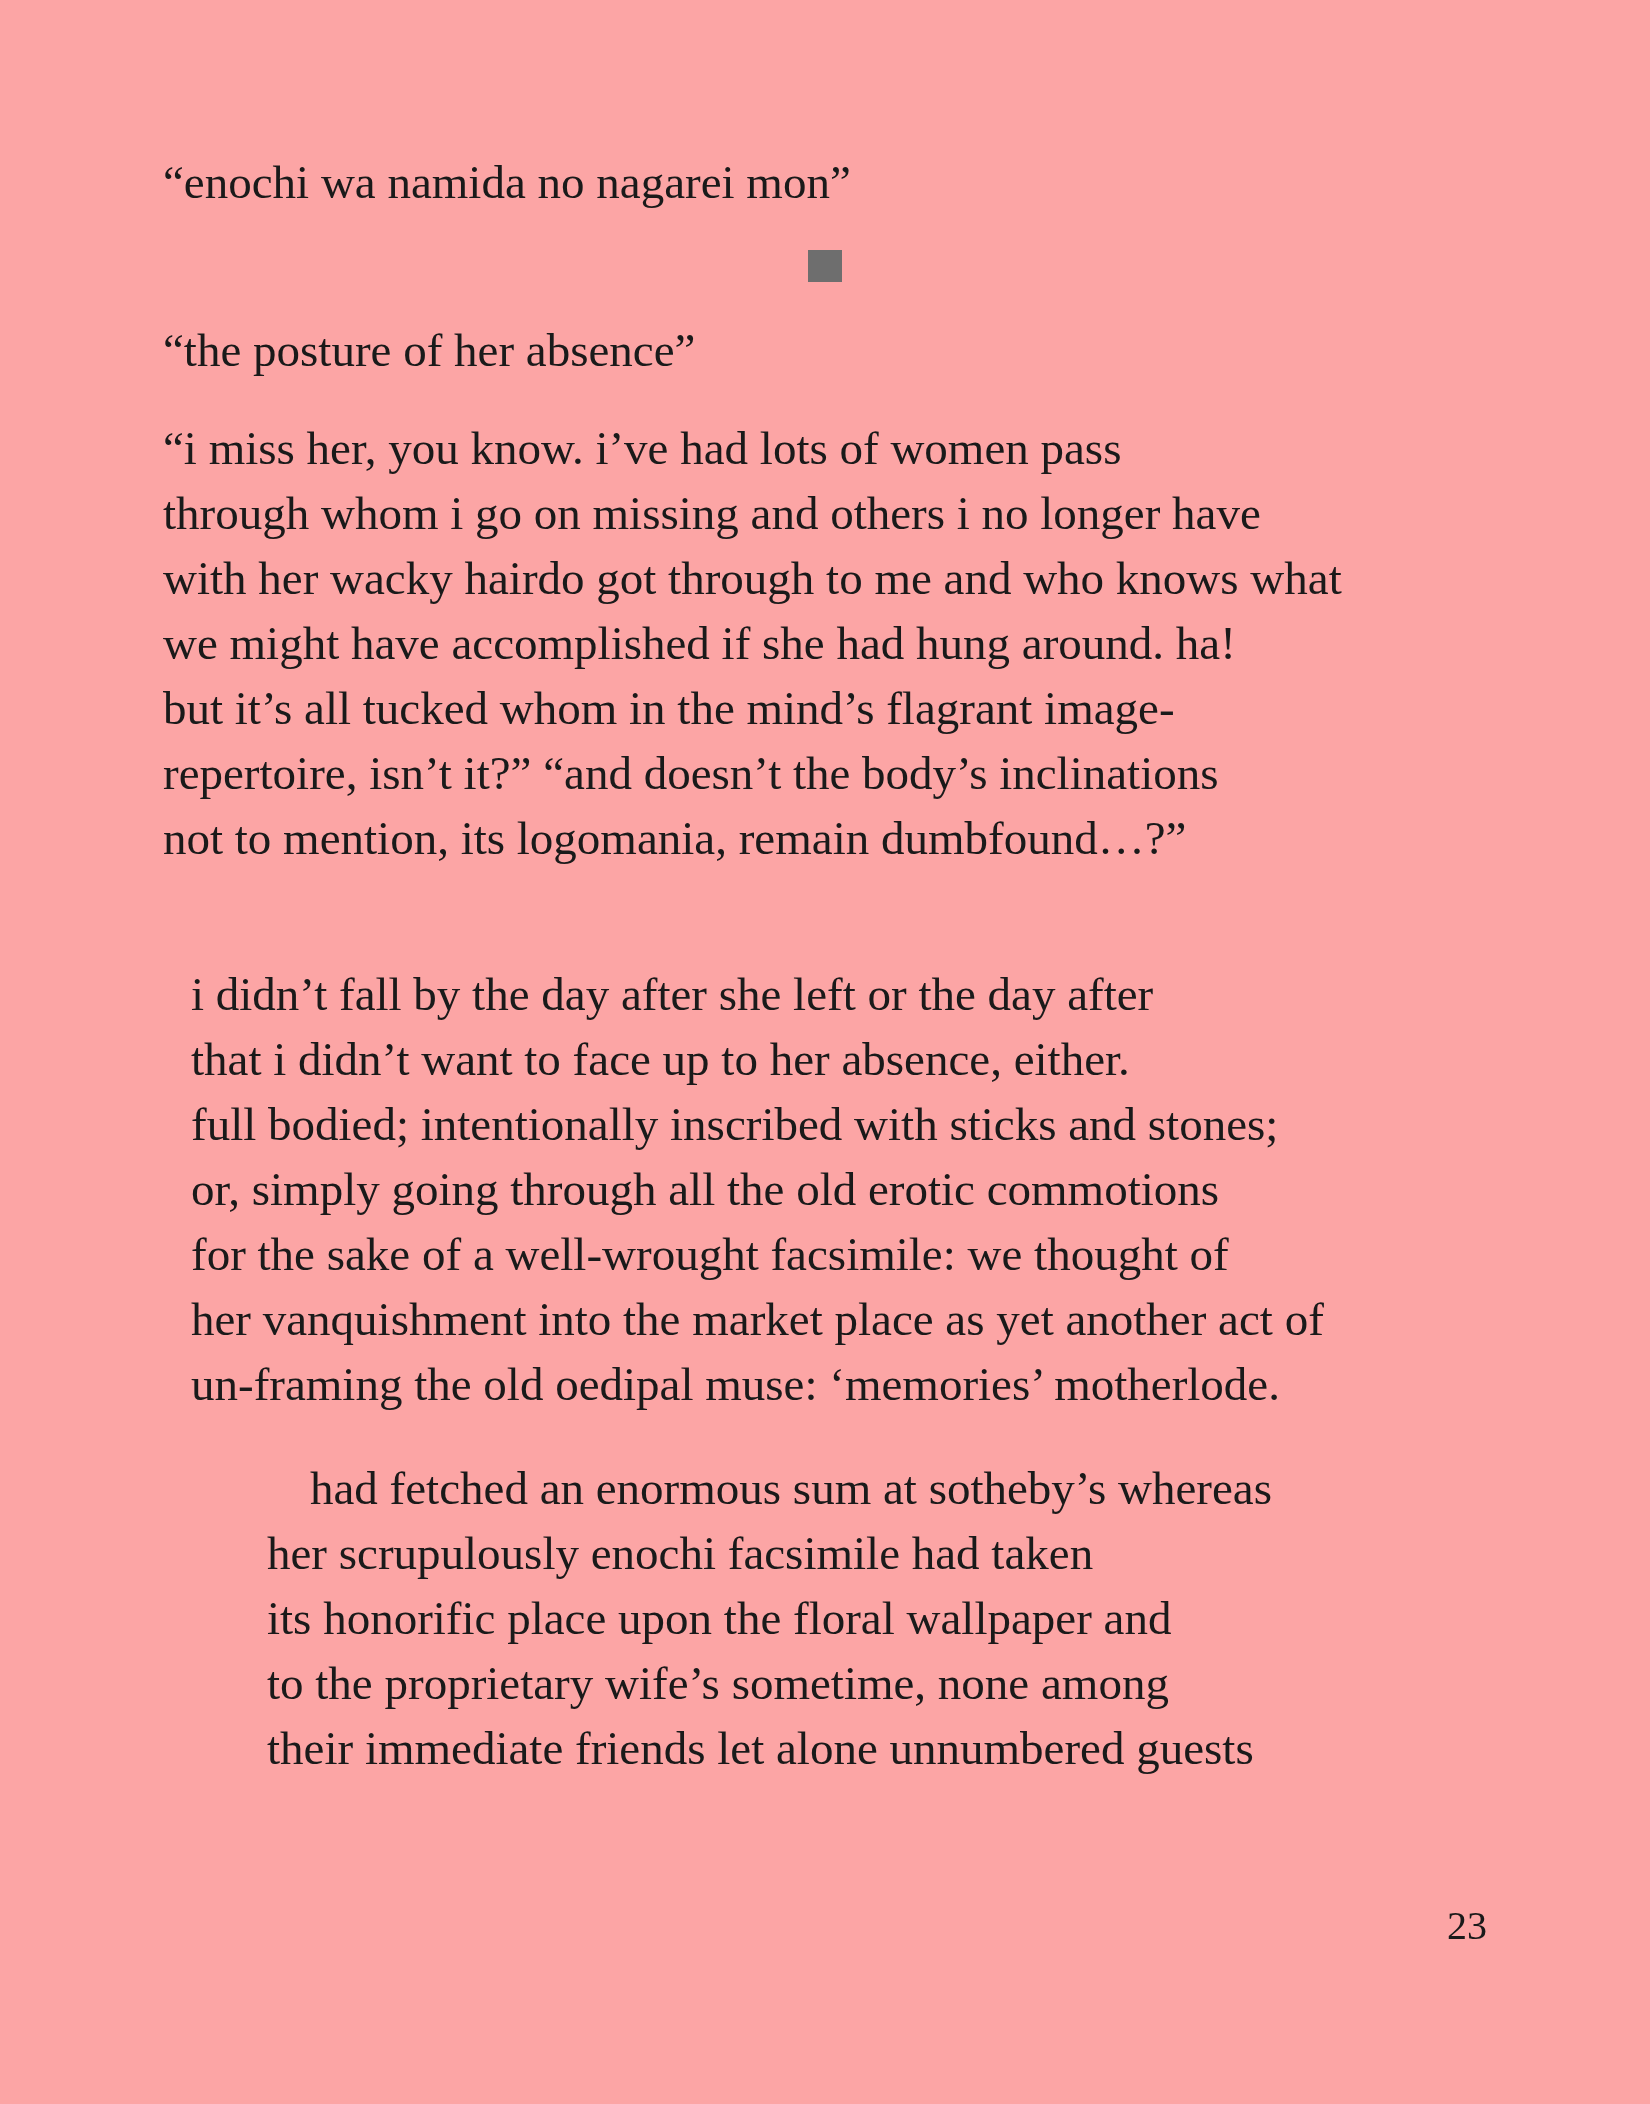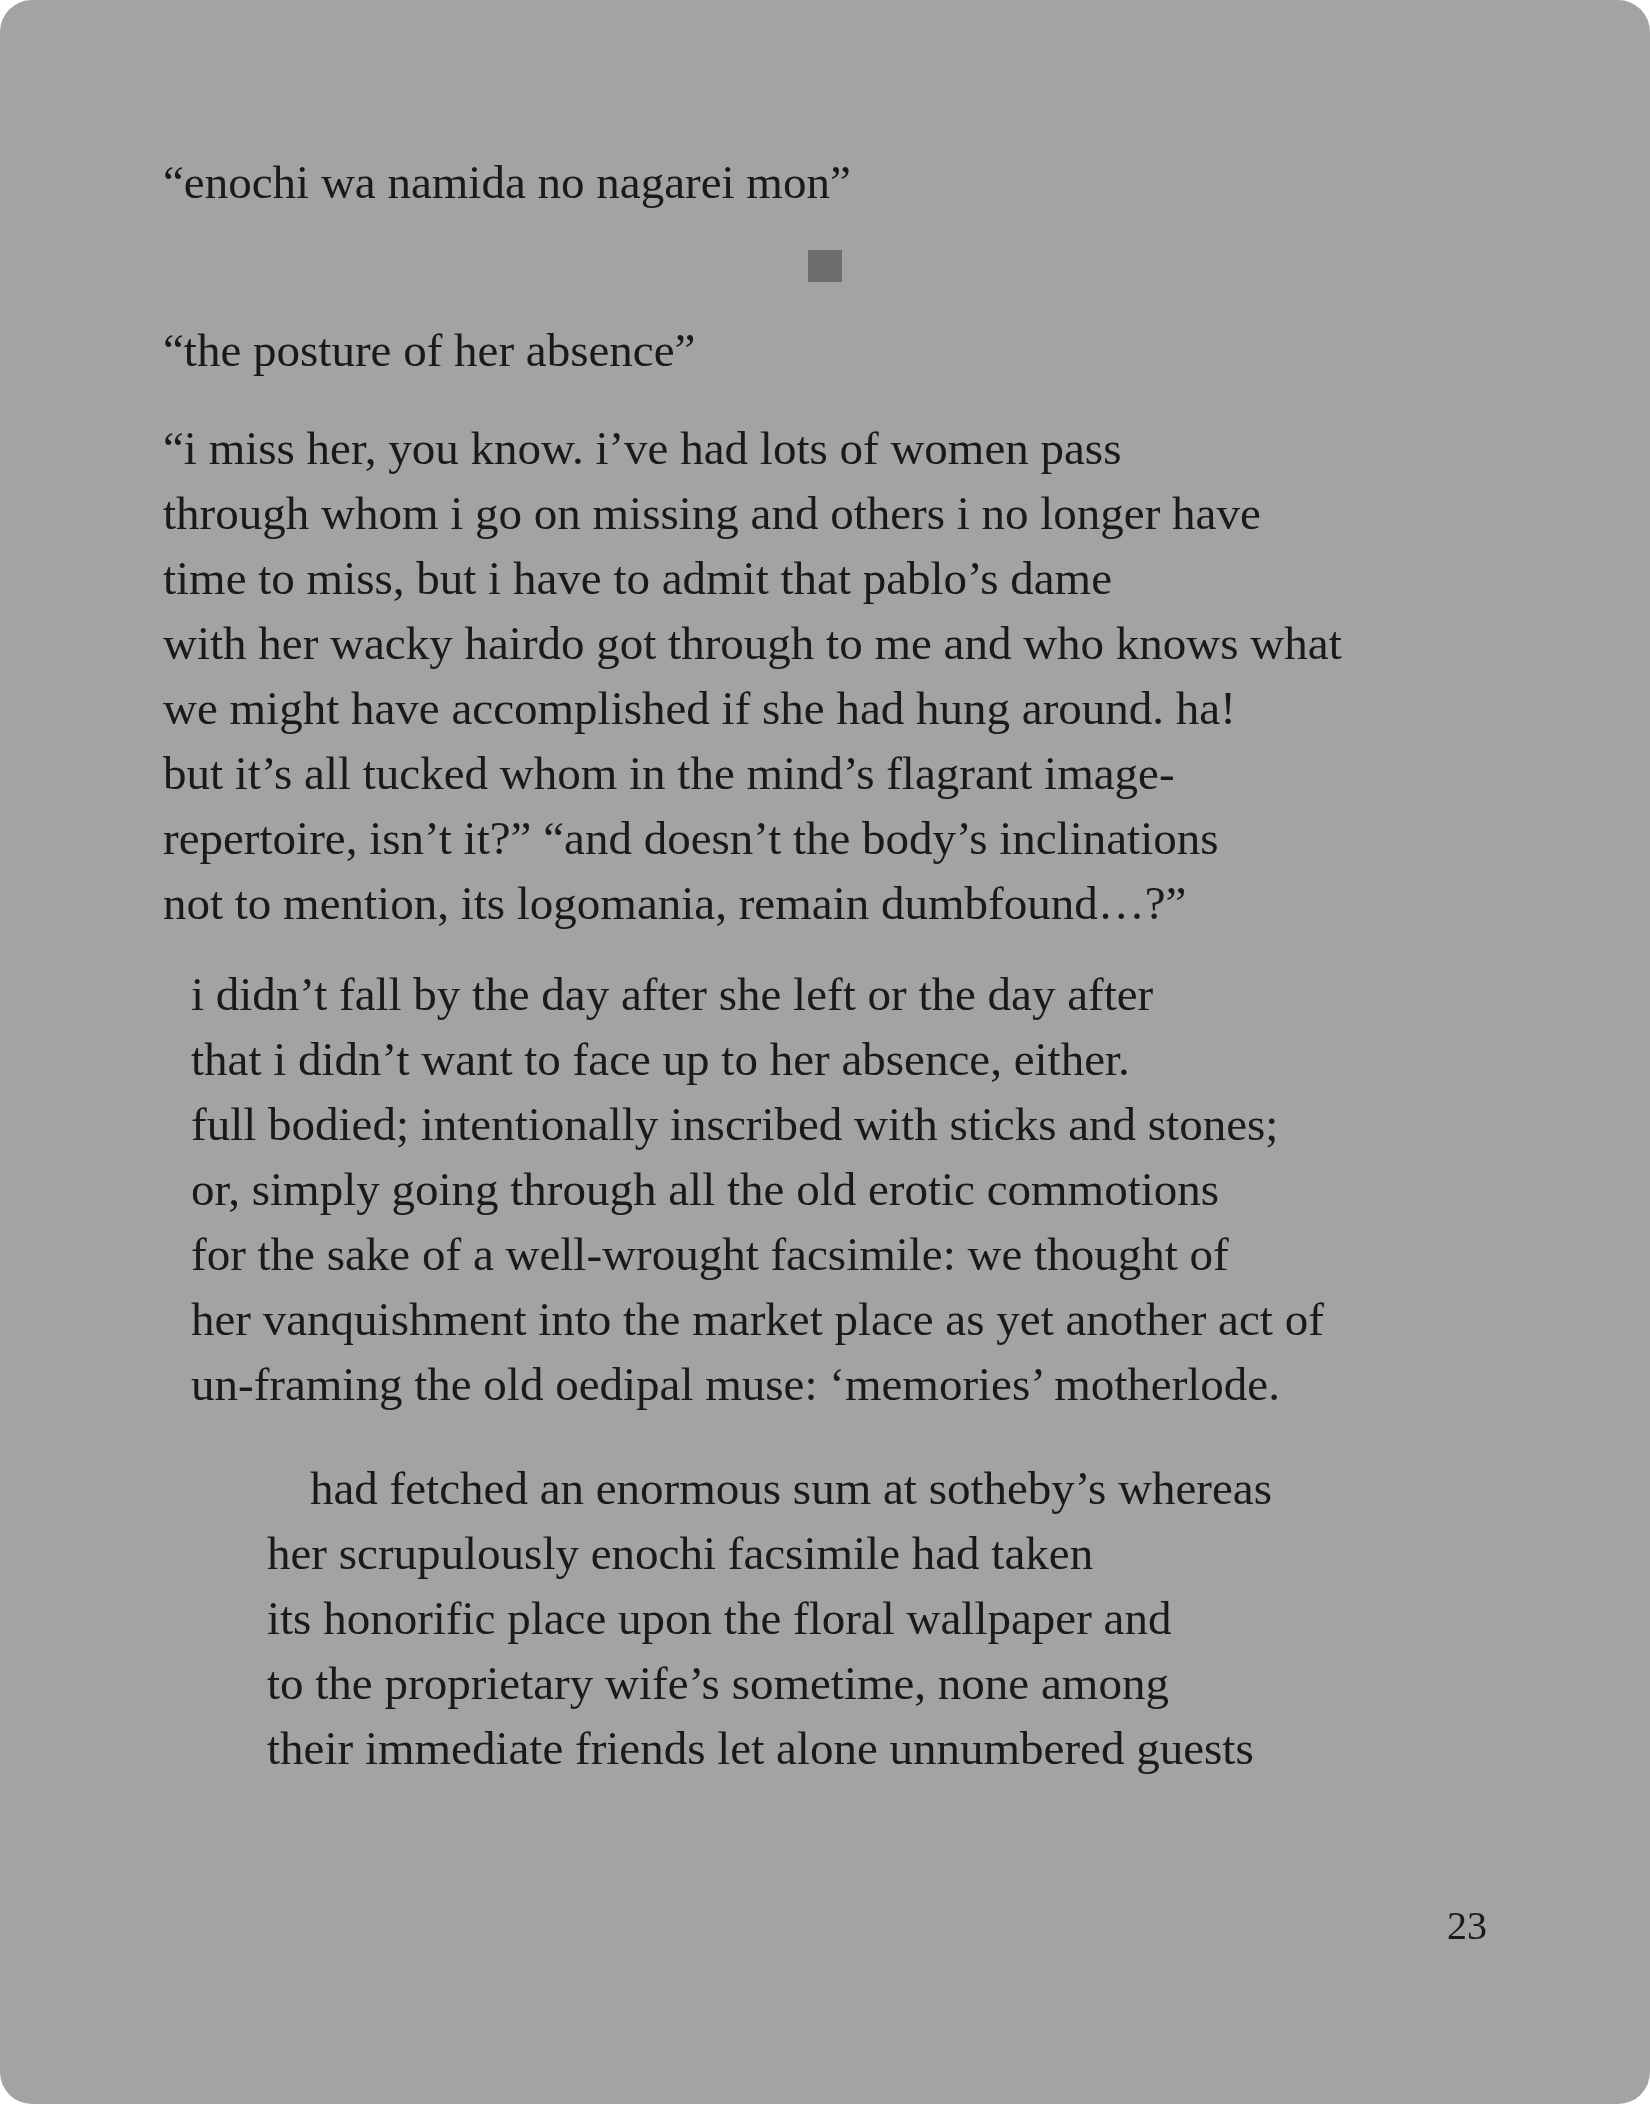--- a/index.html
+++ b/index.html
@@ -4,27 +4,26 @@
 <style>
   html, body {
     margin: 0;
     padding: 0;
     background: #ffffff;
   }
   .page {
     position: relative;
     width: 1650px;
     height: 2104px;
-    background: #a3a3a3;
+    background: #fca5a5;
     color: #1a1a1a;
     font-family: "Liberation Serif", "DejaVu Serif", serif;
     font-size: 47px;
     line-height: 65px;
     overflow: hidden;
-    border-radius: 32px;
   }
   .poem-single-line {
     position: absolute;
     left: 163px;
     white-space: nowrap;
   }
   #opening-line { top: 150px; }
   #title-line   { top: 318px; }
   .divider-square {
     position: absolute;
@@ -58,21 +57,20 @@
 
   <div id="opening-line" class="poem-single-line">“enochi wa namida no nagarei mon”</div>
 
   <div class="divider-square" style="background-color: rgb(110, 110, 110);"></div>
 
   <div id="title-line" class="poem-single-line">“the posture of her absence”</div>
 
   <div id="stanza-1" class="stanza">
       <div class="poem-line">“i miss her, you know. i’ve had lots of women pass</div>
       <div class="poem-line">through whom i go on missing and others i no longer have</div>
-      <div class="poem-line">time to miss, but i have to admit that pablo’s dame</div>
       <div class="poem-line">with her wacky hairdo got through to me and who knows what</div>
       <div class="poem-line">we might have accomplished if she had hung around. ha!</div>
       <div class="poem-line">but it’s all tucked whom in the mind’s flagrant image-</div>
       <div class="poem-line">repertoire, isn’t it?” “and doesn’t the body’s inclinations</div>
       <div class="poem-line">not to mention, its logomania, remain dumbfound…?”</div>
     </div>
 
   <div id="stanza-2" class="stanza">
       <div class="poem-line">i didn’t fall by the day after she left or the day after</div>
       <div class="poem-line">that i didn’t want to face up to her absence, either.</div>

